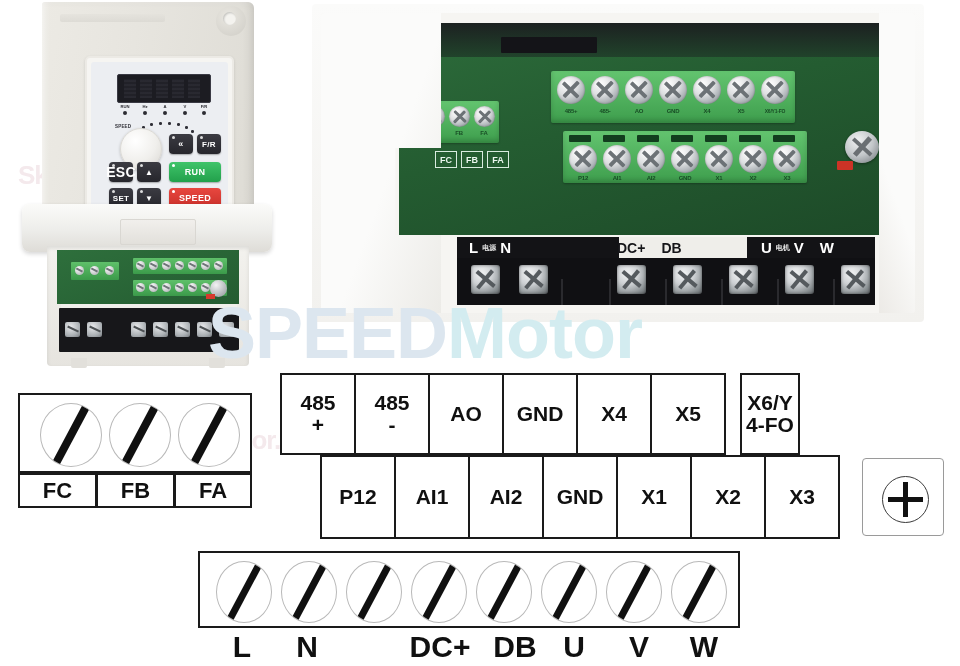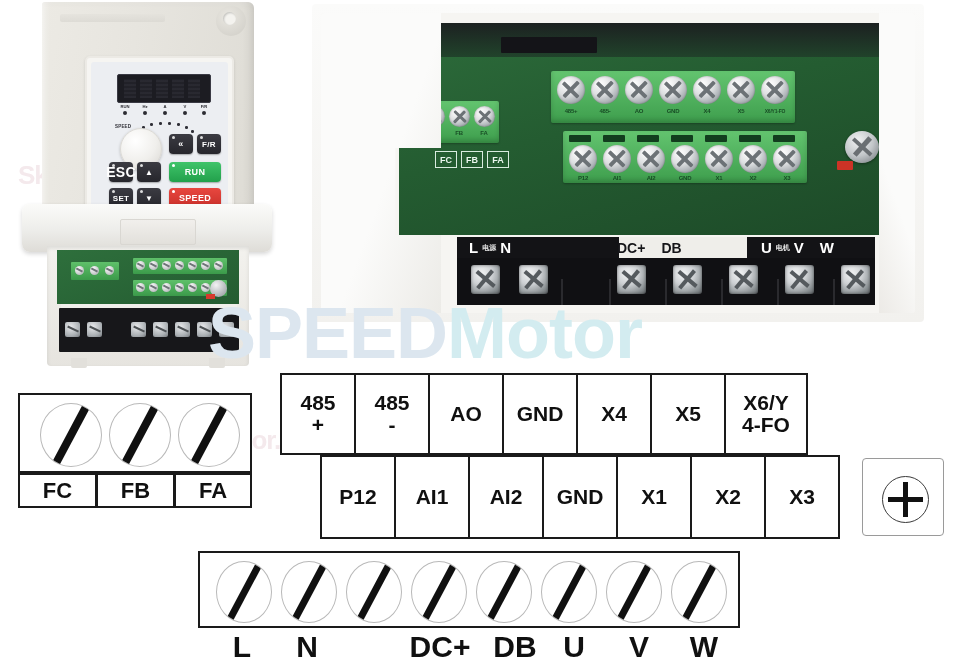--- a/index.html
+++ b/index.html
@@ -459,21 +459,21 @@
     </div>
     <div class="cell" style="left:502px;top:373px;width:76px;height:82px">
       <div>GND</div>
     </div>
     <div class="cell" style="left:576px;top:373px;width:76px;height:82px">
       <div>X4</div>
     </div>
     <div class="cell" style="left:650px;top:373px;width:76px;height:82px">
       <div>X5</div>
     </div>
-    <div class="cell" style="left:724px;top:373px;width:84px;height:82px">
+    <div class="cell" style="left:740px;top:373px;width:60px;height:82px">
       <div>X6/Y</div>
       <div class="l2">4-FO</div>
     </div>
 
     <div class="cell" style="left:320px;top:455px;width:76px;height:84px">
       <div>P12</div>
     </div>
     <div class="cell" style="left:394px;top:455px;width:76px;height:84px">
       <div>AI1</div>
     </div>

